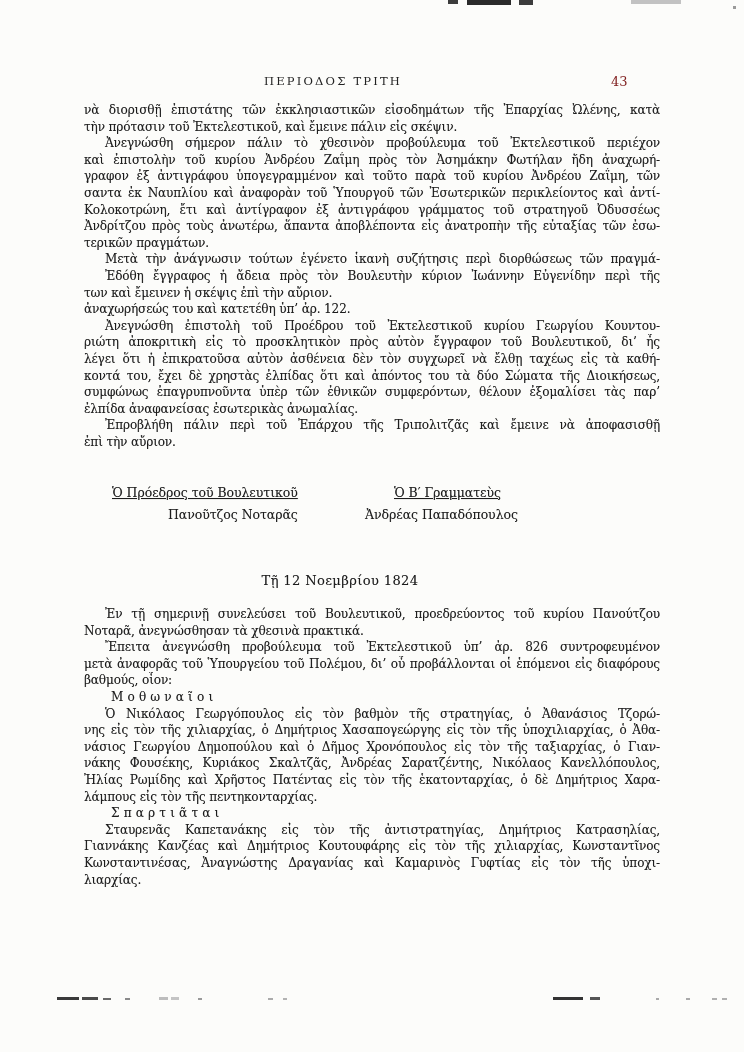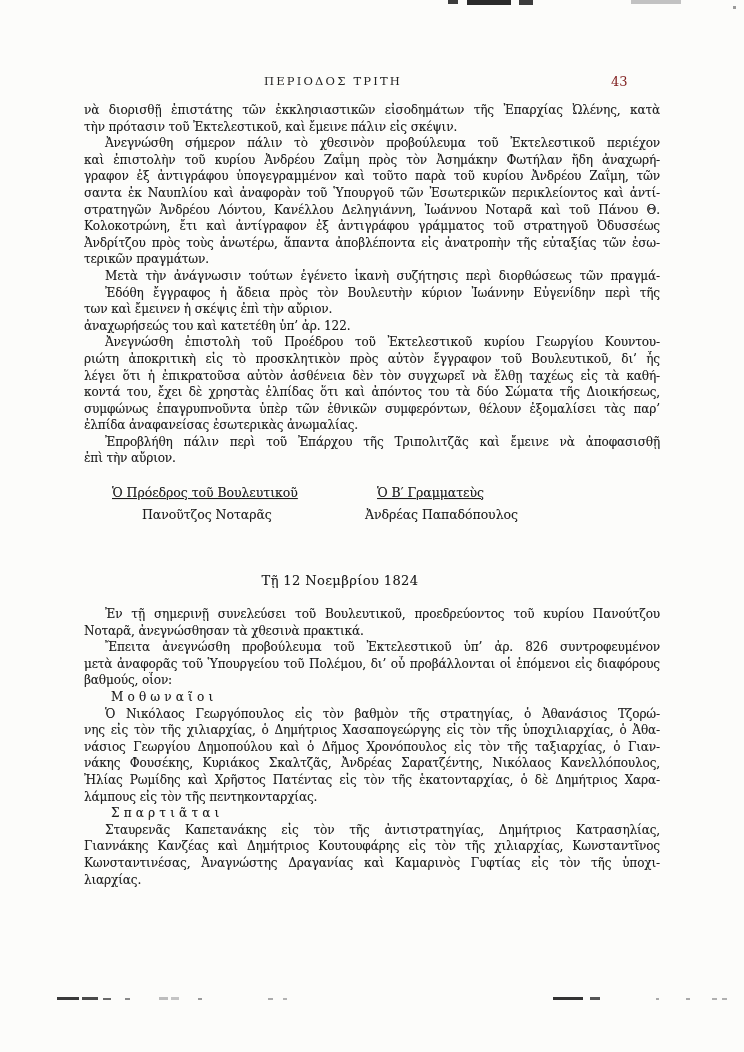--- a/index.html
+++ b/index.html
@@ -34,23 +34,23 @@
     padding-left:27px;letter-spacing:4.2px;
   }
   .signatures{
     position:absolute;top:484px;left:84px;width:576px;height:50px;
     font-size:12.4px;text-shadow:0.2px 0.2px 0 rgba(25,25,25,0.35);
   }
   .sig{position:absolute;top:0;}
   .sig-left{left:28px;}
   .sig-right{left:281px;}
   .sig-role{line-height:17px;margin-bottom:5px;white-space:nowrap;text-decoration:underline;}
-  .sig-name{line-height:17px;white-space:nowrap;}
+  .sig-name{line-height:17px;white-space:nowrap;text-align:right;}
   .sig-left .sig-name{padding-left:30px;}
-  .sig-right .sig-role{padding-left:12px;}
+  .sig-right .sig-role{padding-left:12px;text-align:center;}
   .date-heading{
     position:absolute;top:573px;left:340px;transform:translateX(-50%);
     font-size:13px;letter-spacing:0.4px;white-space:nowrap;
     text-shadow:0.2px 0.2px 0 rgba(25,25,25,0.35);
   }
 </style>
 </head>
 <body>
 
 <div class="page">
@@ -66,21 +66,20 @@
     <div class="rh-page">43</div>
   </div>
 
   <div class="block block1">
       <div class="ln">νὰ διορισθῇ ἐπιστάτης τῶν ἐκκλησιαστικῶν εἰσοδημάτων τῆς Ἐπαρχίας Ὠλένης, κατὰ</div>
       <div class="ln last">τὴν πρότασιν τοῦ Ἐκτελεστικοῦ, καὶ ἔμεινε πάλιν εἰς σκέψιν.</div>
       <div class="ln indent">Ἀνεγνώσθη σήμερον πάλιν τὸ χθεσινὸν προβούλευμα τοῦ Ἐκτελεστικοῦ περιέχον</div>
       <div class="ln">καὶ ἐπιστολὴν τοῦ κυρίου Ἀνδρέου Ζαΐμη πρὸς τὸν Ἀσημάκην Φωτήλαν ἤδη ἀναχωρή-</div>
       <div class="ln">γραφον ἐξ ἀντιγράφου ὑπογεγραμμένον καὶ τοῦτο παρὰ τοῦ κυρίου Ἀνδρέου Ζαΐμη, τῶν</div>
       <div class="ln">σαντα ἐκ Ναυπλίου καὶ ἀναφορὰν τοῦ Ὑπουργοῦ τῶν Ἐσωτερικῶν περικλείοντος καὶ ἀντί-</div>
-      <div class="ln">στρατηγῶν Ἀνδρέου Λόντου, Κανέλλου Δεληγιάννη, Ἰωάννου Νοταρᾶ καὶ τοῦ Πάνου Θ.</div>
       <div class="ln">Κολοκοτρώνη, ἔτι καὶ ἀντίγραφον ἐξ ἀντιγράφου γράμματος τοῦ στρατηγοῦ Ὀδυσσέως</div>
       <div class="ln">Ἀνδρίτζου πρὸς τοὺς ἀνωτέρω, ἅπαντα ἀποβλέποντα εἰς ἀνατροπὴν τῆς εὐταξίας τῶν ἐσω-</div>
       <div class="ln last">τερικῶν πραγμάτων.</div>
       <div class="ln indent">Μετὰ τὴν ἀνάγνωσιν τούτων ἐγένετο ἱκανὴ συζήτησις περὶ διορθώσεως τῶν πραγμά-</div>
       <div class="ln indent">Ἐδόθη ἔγγραφος ἡ ἄδεια πρὸς τὸν Βουλευτὴν κύριον Ἰωάννην Εὐγενίδην περὶ τῆς</div>
       <div class="ln last">των καὶ ἔμεινεν ἡ σκέψις ἐπὶ τὴν αὔριον.</div>
       <div class="ln last">ἀναχωρήσεώς του καὶ κατετέθη ὑπ’ ἀρ. 122.</div>
       <div class="ln indent">Ἀνεγνώσθη ἐπιστολὴ τοῦ Προέδρου τοῦ Ἐκτελεστικοῦ κυρίου Γεωργίου Κουντου-</div>
       <div class="ln">ριώτη ἀποκριτικὴ εἰς τὸ προσκλητικὸν πρὸς αὐτὸν ἔγγραφον τοῦ Βουλευτικοῦ, δι’ ἧς</div>
       <div class="ln">λέγει ὅτι ἡ ἐπικρατοῦσα αὐτὸν ἀσθένεια δὲν τὸν συγχωρεῖ νὰ ἔλθῃ ταχέως εἰς τὰ καθή-</div>

